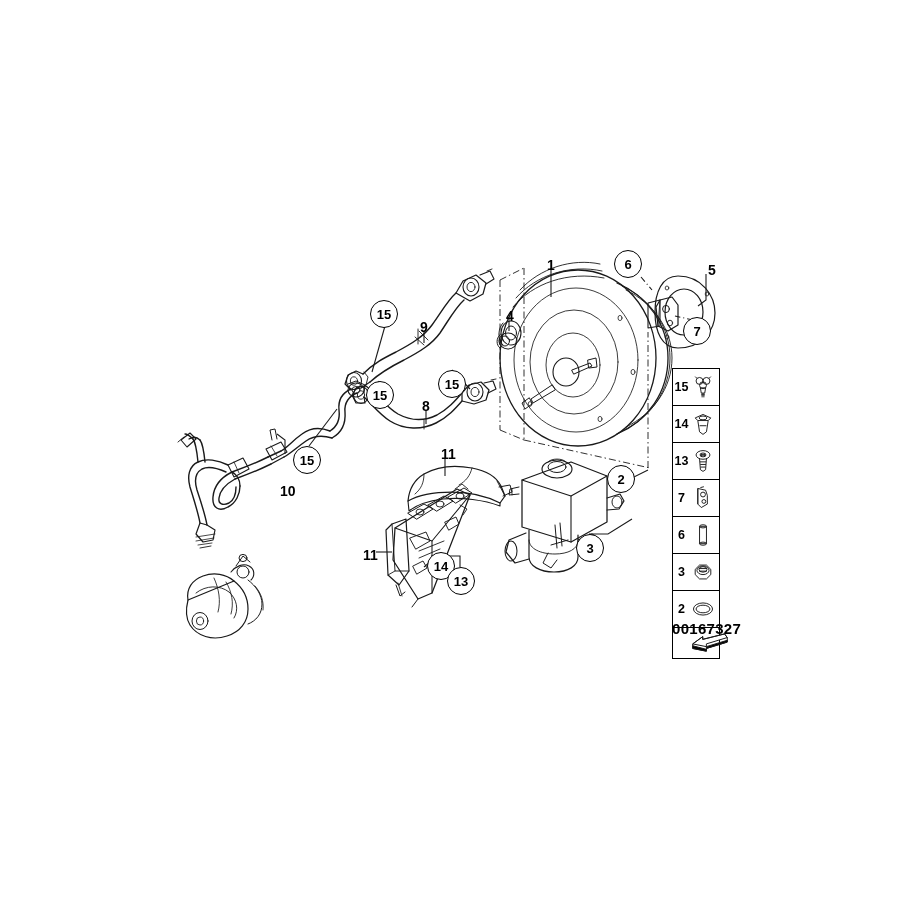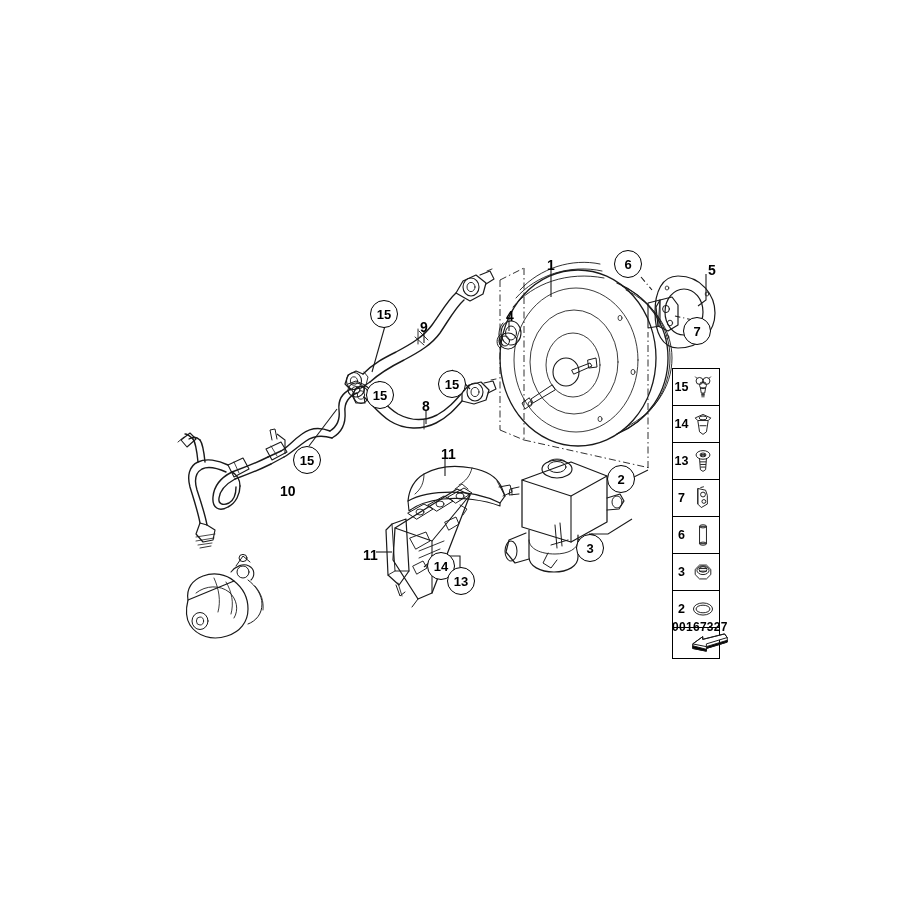--- a/index.html
+++ b/index.html
@@ -20,21 +20,21 @@
   
   #legend{position:absolute;left:672px;top:368px;width:46px;
           border:1.4px solid #000;background:#fff;z-index:50;}
   .lgrow{position:relative;height:36px;border-bottom:1.3px solid #000;
          display:flex;align-items:center;}
   .lgrow:last-child{border-bottom:none;}
   .lgnum{width:17px;text-align:center;font-size:12.5px;font-weight:bold;
          flex:0 0 17px;line-height:1;}
   .lgart{flex:1;height:100%;position:relative;}
   #legend-code{position:absolute;left:672px;top:620px;width:58px;
-               font-size:12px;letter-spacing:.3px;font-family:"Liberation Sans",sans-serif;
+               font-size:15px;letter-spacing:.3px;font-family:"Liberation Sans",sans-serif;
                font-weight:bold;z-index:50;}
 
   svg{display:block;}
   .dg{position:absolute;left:0;top:0;width:900px;height:900px;z-index:10;
       pointer-events:none;}
 </style>
 </head>
 <body>
 
 <div id="sheet">

